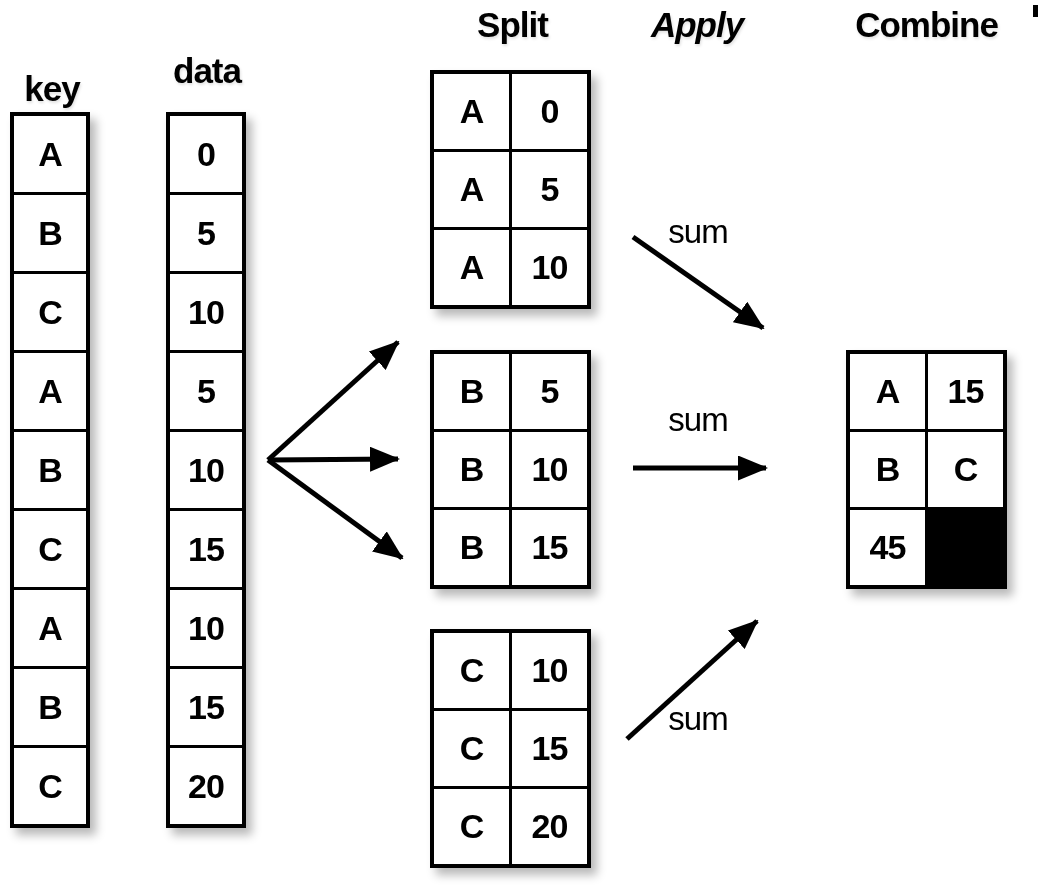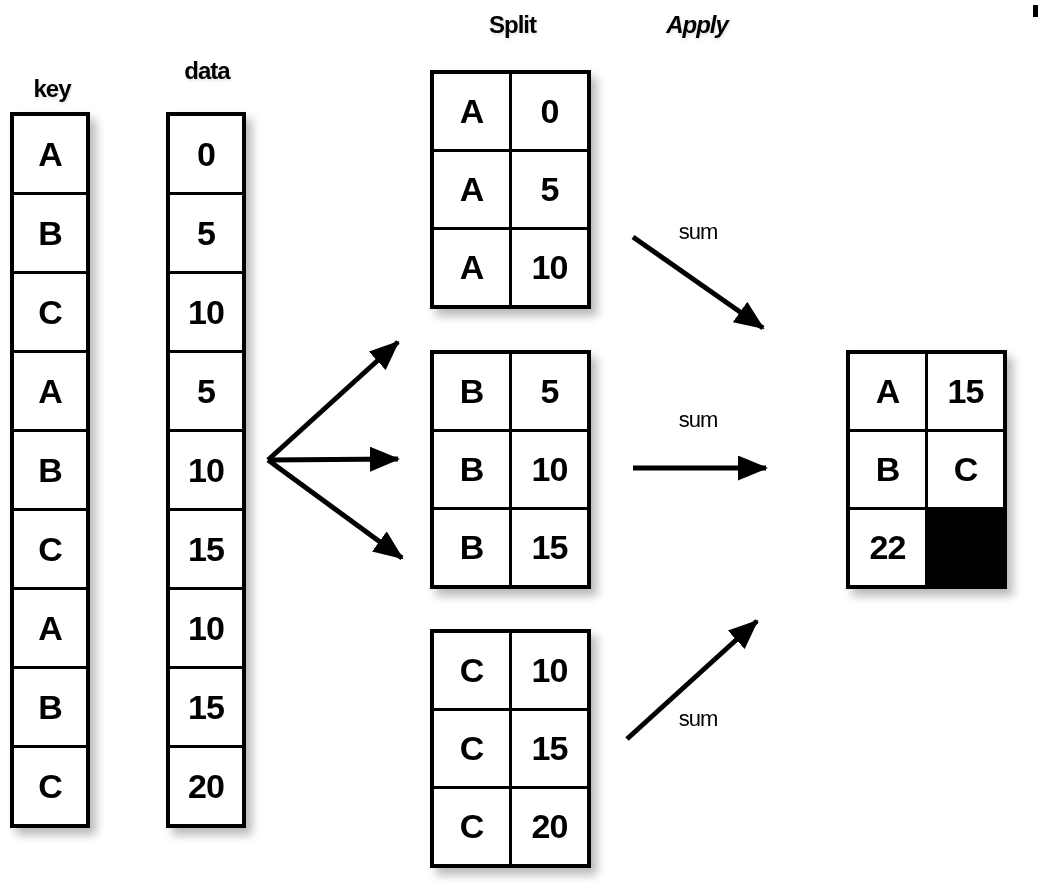--- a/index.html
+++ b/index.html
@@ -9,21 +9,21 @@
   .canvas {
     position:relative;
     width:1038px; height:896px;
     background:#ffffff;
     overflow:hidden;
   }
 
   .hdr {
     position:absolute;
     font-weight:bold;
-    font-size:24px;
+    font-size:35px;
     line-height:38px;
     color:#000;
     text-align:center;
     letter-spacing:-1px;
     text-shadow:1px 2px 3px rgba(0,0,0,0.12);
     white-space:nowrap;
   }
 
   
   .vtable {
@@ -56,21 +56,21 @@
     justify-content:center;
     font-weight:bold;
     font-size:34px;
     color:#000;
     letter-spacing:-1px;
   }
 
   .sum-label {
     position:absolute;
     width:80px;
-    font-size:22px;
+    font-size:33px;
     line-height:36px;
     color:#000;
     text-align:center;
     letter-spacing:-1px;
   }
 
   .arrows {
     position:absolute;
     left:0; top:0;
     pointer-events:none;
@@ -85,20 +85,21 @@
 </style>
 </head>
 <body>
 
 <div class="canvas">
 
   <div class="hdr" style="left:10px; top:70px; width:84px;">key</div>
   <div class="hdr" style="left:165px; top:52px; width:84px;text-align:center;">data</div>
   <div class="hdr" style="left:432px; top:6px; width:161px;">Split</div>
   <div class="hdr" style="left:617px; top:6px; width:160px;font-style:italic;">Apply</div>
+  <div class="hdr" style="left:846px; top:6px; width:161px;">Combine</div>
 
   <div class="vtable" style="left:10px; top:112px;">
     <div class="cell">A</div>
     <div class="cell">B</div>
     <div class="cell">C</div>
     <div class="cell">A</div>
     <div class="cell">B</div>
     <div class="cell">C</div>
     <div class="cell">A</div>
     <div class="cell">B</div>
@@ -142,21 +143,21 @@
     <div class="cell">15</div>
     <div class="cell">C</div>
     <div class="cell">20</div>
   </div>
 
   <div class="gtable" style="left:846px; top:350px;">
     <div class="cell">A</div>
     <div class="cell">15</div>
     <div class="cell">B</div>
     <div class="cell">C</div>
-    <div class="cell">22</div>
+    <div class="cell">45</div>
   </div>
 
   <div class="sum-label" style="left:658px; top:214px;">sum</div>
   <div class="sum-label" style="left:658px; top:402px;">sum</div>
   <div class="sum-label" style="left:658px; top:701px;">sum</div>
 
   <svg class="arrows" width="1038" height="896" viewBox="0 0 1038 896" aria-hidden="true">
     <defs>
       <marker id="ah" viewBox="0 0 6 5" markerWidth="6" markerHeight="5" refX="5.6" refY="2.5" orient="auto">
         <path d="M0,0 L6,2.5 L0,5 Z" fill="#000"></path>

